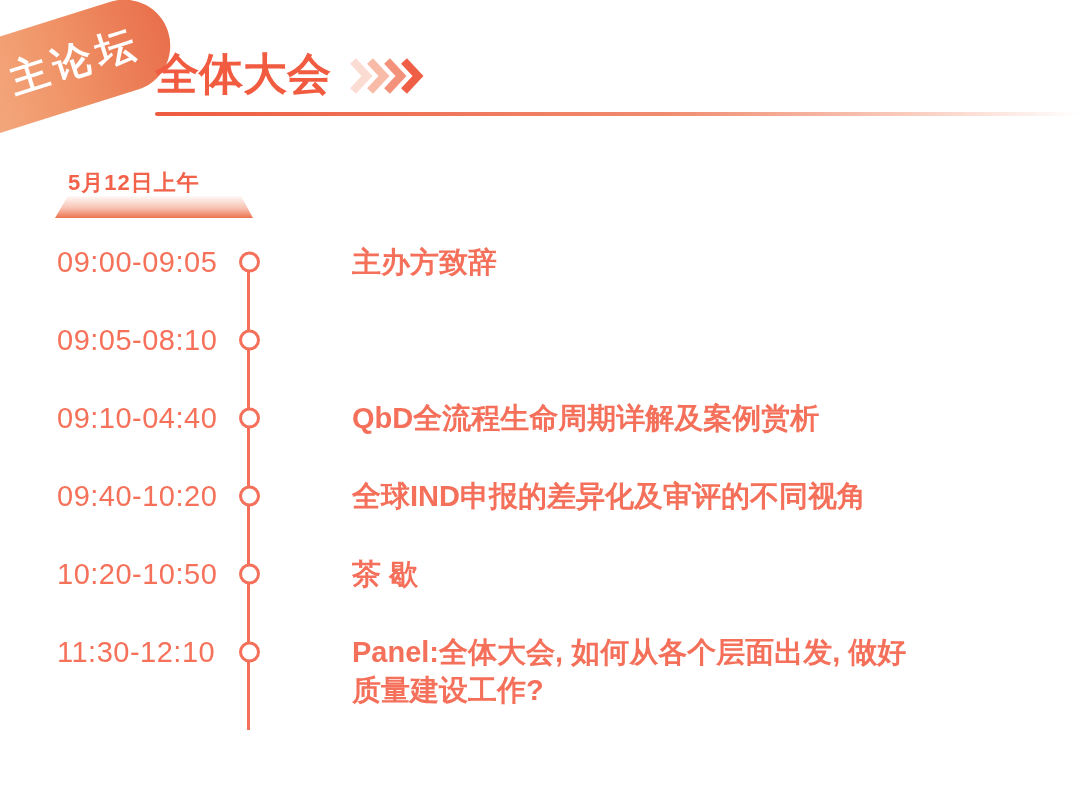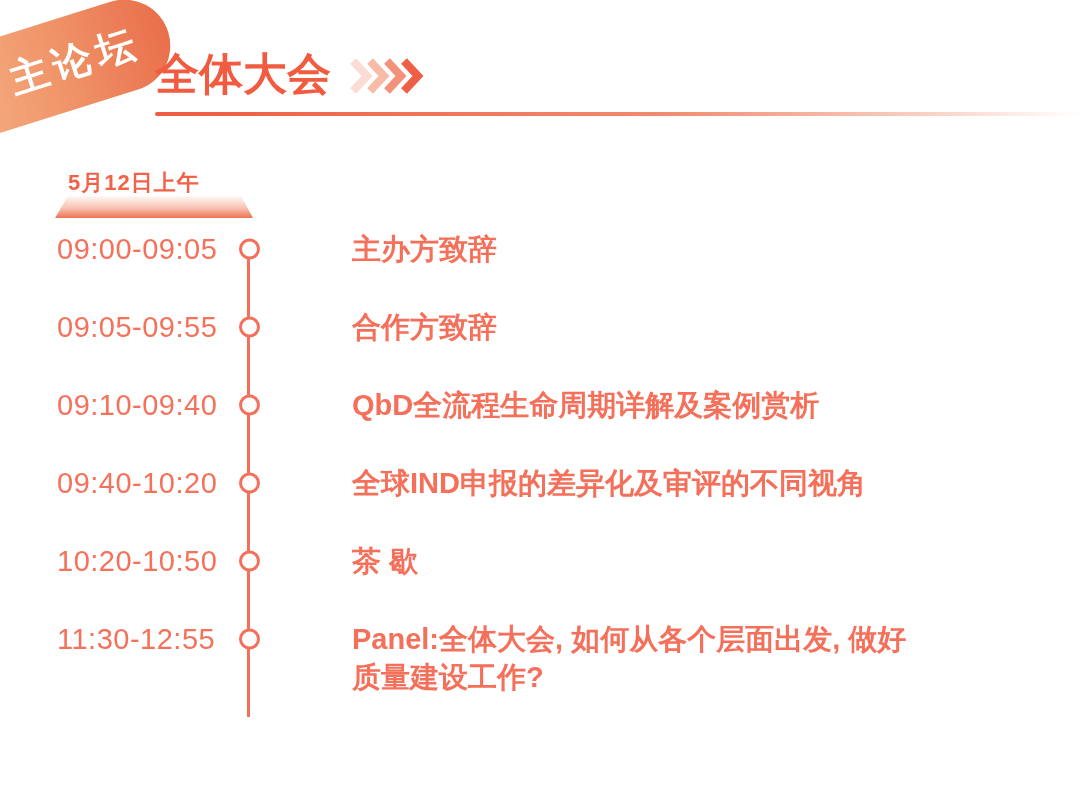--- a/index.html
+++ b/index.html
@@ -48,21 +48,21 @@
     clip-path:polygon(6.5% 0%,94% 0%,100% 100%,0% 100%);
     background:linear-gradient(180deg,rgba(243,150,120,0.06) 0%,rgba(241,133,101,0.5) 55%,#EC7350 100%);
   }
   .date-label{
     position:absolute;left:13px;top:0;
     font-size:22px;font-weight:700;color:#F2624A;letter-spacing:1px;
     white-space:nowrap;
   }
 
   
-  .schedule{position:absolute;left:0;top:210px;width:947px;}
+  .schedule{position:absolute;left:0;top:223px;width:947px;}
   .timeline-line{
     position:absolute;left:247px;top:39px;width:3px;height:468px;
     background:#F4705A;z-index:1;
   }
   .schedule-row{position:relative;height:78px;}
   .row-time{
     position:absolute;left:57px;top:50%;transform:translateY(-50%);
     font-size:29px;color:#F5715A;font-weight:400;letter-spacing:0.5px;
     white-space:nowrap;
   }
@@ -105,44 +105,43 @@
   <div class="schedule">
     <div class="timeline-line"></div>
 
     <div class="schedule-row">
       <span class="row-time">09:00-09:05</span>
       <span class="row-node"></span>
       <span class="row-title">主办方致辞</span>
     </div>
 
     <div class="schedule-row">
-      <span class="row-time">09:05-09:55</span>
+      <span class="row-time">09:05-08:10</span>
       <span class="row-node"></span>
-      <span class="row-title">合作方致辞</span>
     </div>
 
     <div class="schedule-row">
-      <span class="row-time">09:10-09:40</span>
+      <span class="row-time">09:10-04:40</span>
       <span class="row-node"></span>
       <span class="row-title">QbD全流程生命周期详解及案例赏析</span>
     </div>
 
     <div class="schedule-row">
       <span class="row-time">09:40-10:20</span>
       <span class="row-node"></span>
       <span class="row-title">全球IND申报的差异化及审评的不同视角</span>
     </div>
 
     <div class="schedule-row">
       <span class="row-time">10:20-10:50</span>
       <span class="row-node"></span>
       <span class="row-title">茶 歇</span>
     </div>
 
 
     <div class="schedule-row">
-      <span class="row-time">11:30-12:55</span>
+      <span class="row-time">11:30-12:10</span>
       <span class="row-node"></span>
       <span class="row-title">Panel:全体大会, 如何从各个层面出发, 做好质量建设工作?</span>
     </div>
   </div>
 
 </div>
 
 </body></html>

